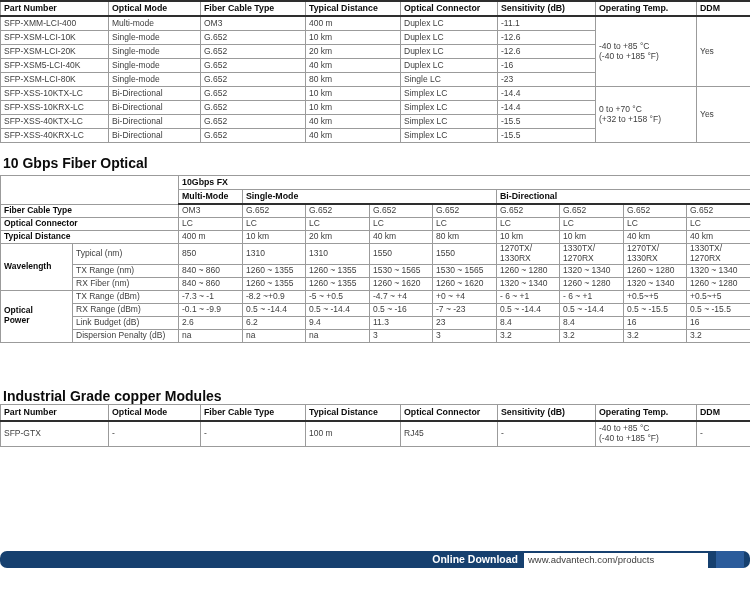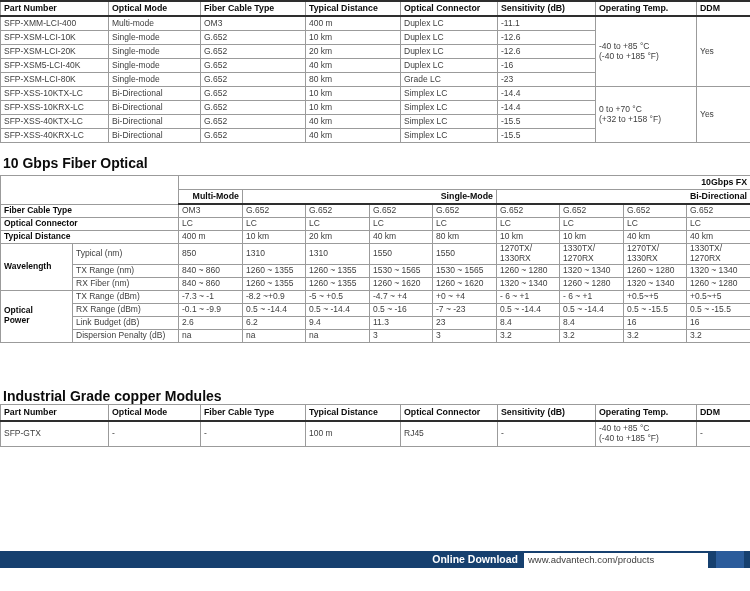--- a/index.html
+++ b/index.html
@@ -7,37 +7,37 @@
          font-family:"Liberation Sans",sans-serif;overflow:hidden;}
 
   
   .tblhost{position:absolute;left:0;}
   table{border-collapse:collapse;table-layout:fixed;width:750px;border:1px solid #4a4a4a;}
   th,td{border:1px solid #9b9b9b;font-size:8.5px;padding:0 3px;vertical-align:middle;
         text-align:left;white-space:pre-line;overflow:hidden;line-height:1.15;}
   th{font-weight:bold;color:#0b0b0b;font-size:8.8px;height:13px;margin-left:12px;}
   td{color:#3d3d3d;height:13px;}
   td.b{font-weight:bold;color:#0b0b0b;}
-  .ctr{text-align:right;}
+  .ctr{text-align:left;}
   thead tr:last-child th{border-bottom:2px solid #2e2e2e;}
   #tbl-top{top:0;}
   #tbl-top table{border-top:2px solid #2e2e2e;}
   #tbl-fx{top:175px;}
   #tbl-fx td{height:12px;}
   #tbl-copper{top:404px;}
   #tbl-copper td{height:24px;margin-left:15px;}
   #tbl-copper thead th{height:15px;}
 
   
   .sec-title{position:absolute;left:3px;font-size:14px;font-weight:bold;color:#0b0b0b;}
   #fx-title{top:155px;}
   #copper-title{top:388px;}
 
   
-  .footer{position:absolute;left:0;top:551px;width:750px;height:17px;background:#16406F;}
+  .footer{position:absolute;left:0;top:551px;width:750px;height:17px;background:#16406F;border-radius:7px;}
   .dl-label{position:absolute;right:232px;top:0;height:17px;line-height:17px;
             color:#ffffff;font-weight:bold;font-size:10.5px;}
   .url-box{position:absolute;left:524px;top:2px;width:184px;height:27px;background:#ffffff;
            line-height:13px;padding:0 4px;font-size:9.5px;color:#3d3d3d;box-sizing:border-box;
            overflow:hidden;}
   .accent{position:absolute;left:716px;top:0;width:28px;height:17px;background:#2B5C9B;}
 </style>
 </head>
 <body>
 
@@ -101,21 +101,21 @@
             <td>G.652</td>
             <td>40 km</td>
             <td>Duplex LC</td>
             <td>-16</td>
           </tr>
           <tr>
             <td>SFP-XSM-LCI-80K</td>
             <td>Single-mode</td>
             <td>G.652</td>
             <td>80 km</td>
-            <td>Grade LC</td>
+            <td>Single LC</td>
             <td>-23</td>
           </tr>
           <tr>
             <td>SFP-XSS-10KTX-LC</td>
             <td>Bi-Directional</td>
             <td>G.652</td>
             <td>10 km</td>
             <td>Simplex LC</td>
             <td>-14.4</td>
             <td rowspan="4">0 to +70 °C

